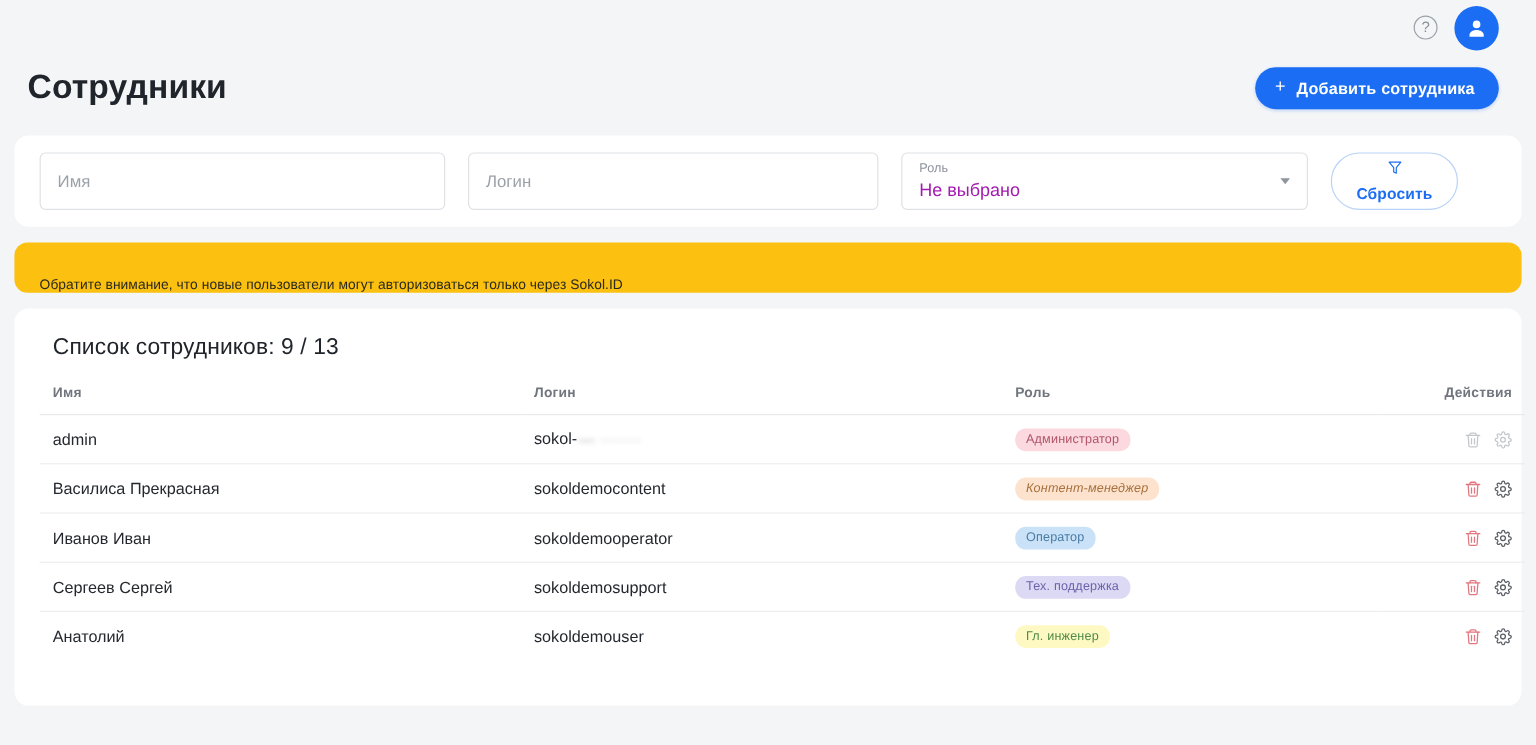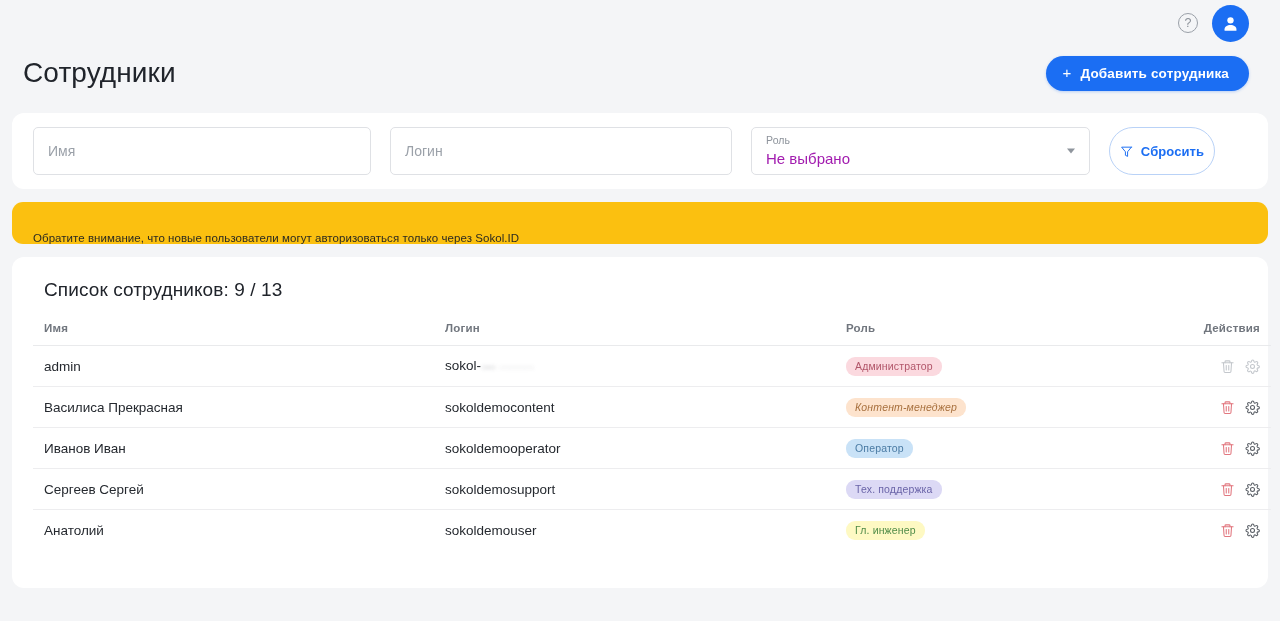--- a/index.html
+++ b/index.html
@@ -66,21 +66,21 @@
   .title-row {
     display: flex;
     align-items: center;
     justify-content: space-between;
     padding: 0 19px 0 11px;
     height: 54px;
   }
 
   .page-title {
     font-size: 28px;
-    font-weight: 400;
+    font-weight: 700;
     letter-spacing: .1px;
     color: #20242b;
   }
 
   .btn-add {
     display: inline-flex;
     align-items: center;
     gap: 9px;
     background: #1b6ef3;
     color: #fff;
@@ -178,20 +178,21 @@
     width: 106px;
     border: 1.3px solid #b9d2f7;
     background: #fff;
     color: #1b6ef3;
     border-radius: 24px;
     font-size: 13px;
     font-weight: bold;
     cursor: pointer;
     font-family: "Liberation Sans", sans-serif;
     letter-spacing: .1px;
+    flex-direction: column;
   }
 
   
   .banner {
     margin-top: 13px;
     background: #fbc010;
     border-radius: 11px;
     height: 42px;
     display: flex;
     align-items: flex-end;

